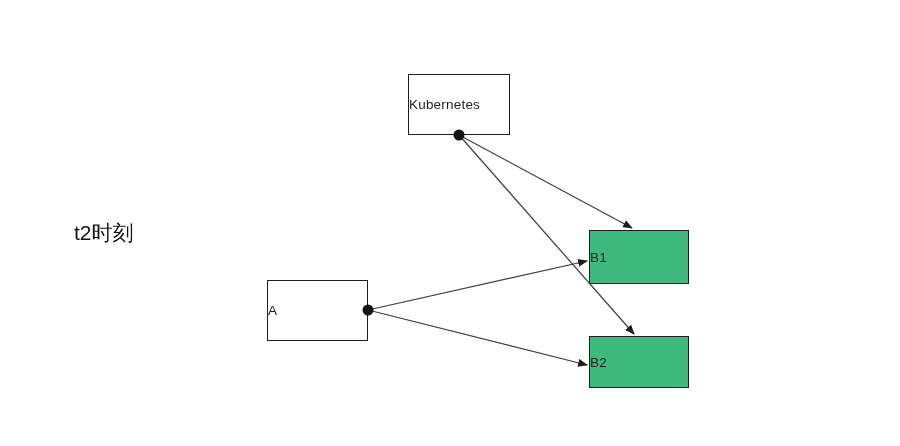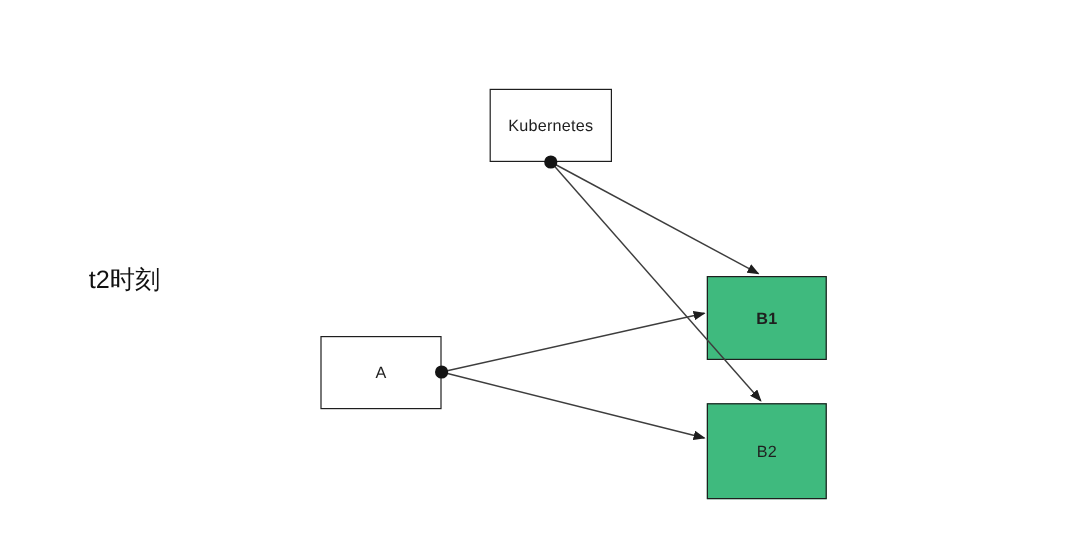--- a/index.html
+++ b/index.html
@@ -15,21 +15,21 @@
     overflow: hidden;
     font-family: "Liberation Sans", "DejaVu Sans", sans-serif;
     color: #1f1f1f;
   }
   .node {
     position: absolute;
     box-sizing: border-box;
     border: 1px solid #1e1e1e;
     display: flex;
     align-items: center;
-    justify-content: center;
+    justify-content: flex-start;
     font-size: 13.5px;
     letter-spacing: 0.2px;
     background: #ffffff;
   }
   .node.green {
     background: #3fba7e;
   }
   .label {
     position: absolute;
     white-space: nowrap;
@@ -47,22 +47,22 @@
     color: #303030;
   }
   .b2-note-label {
     left: 722px;
     top: 358px;
     font-size: 13.5px;
     color: #303030;
   }
   .node-kubernetes { left: 408px; top: 74px;  width: 102px; height: 61px; }
   .node-a          { left: 267px; top: 280px; width: 101px; height: 61px; }
-  .node-b1         { left: 589px; top: 230px; width: 100px; height: 70px; font-weight: bold; }
-  .node-b2         { left: 589px; top: 336px; width: 100px; height: 80px; }
+  .node-b1         { left: 589px; top: 230px; width: 100px; height: 54px; }
+  .node-b2         { left: 589px; top: 336px; width: 100px; height: 52px; }
   .edge-layer {
     position: absolute;
     left: 0;
     top: 0;
     width: 900px;
     height: 446px;
     pointer-events: none;
   }
 </style>
 </head>

